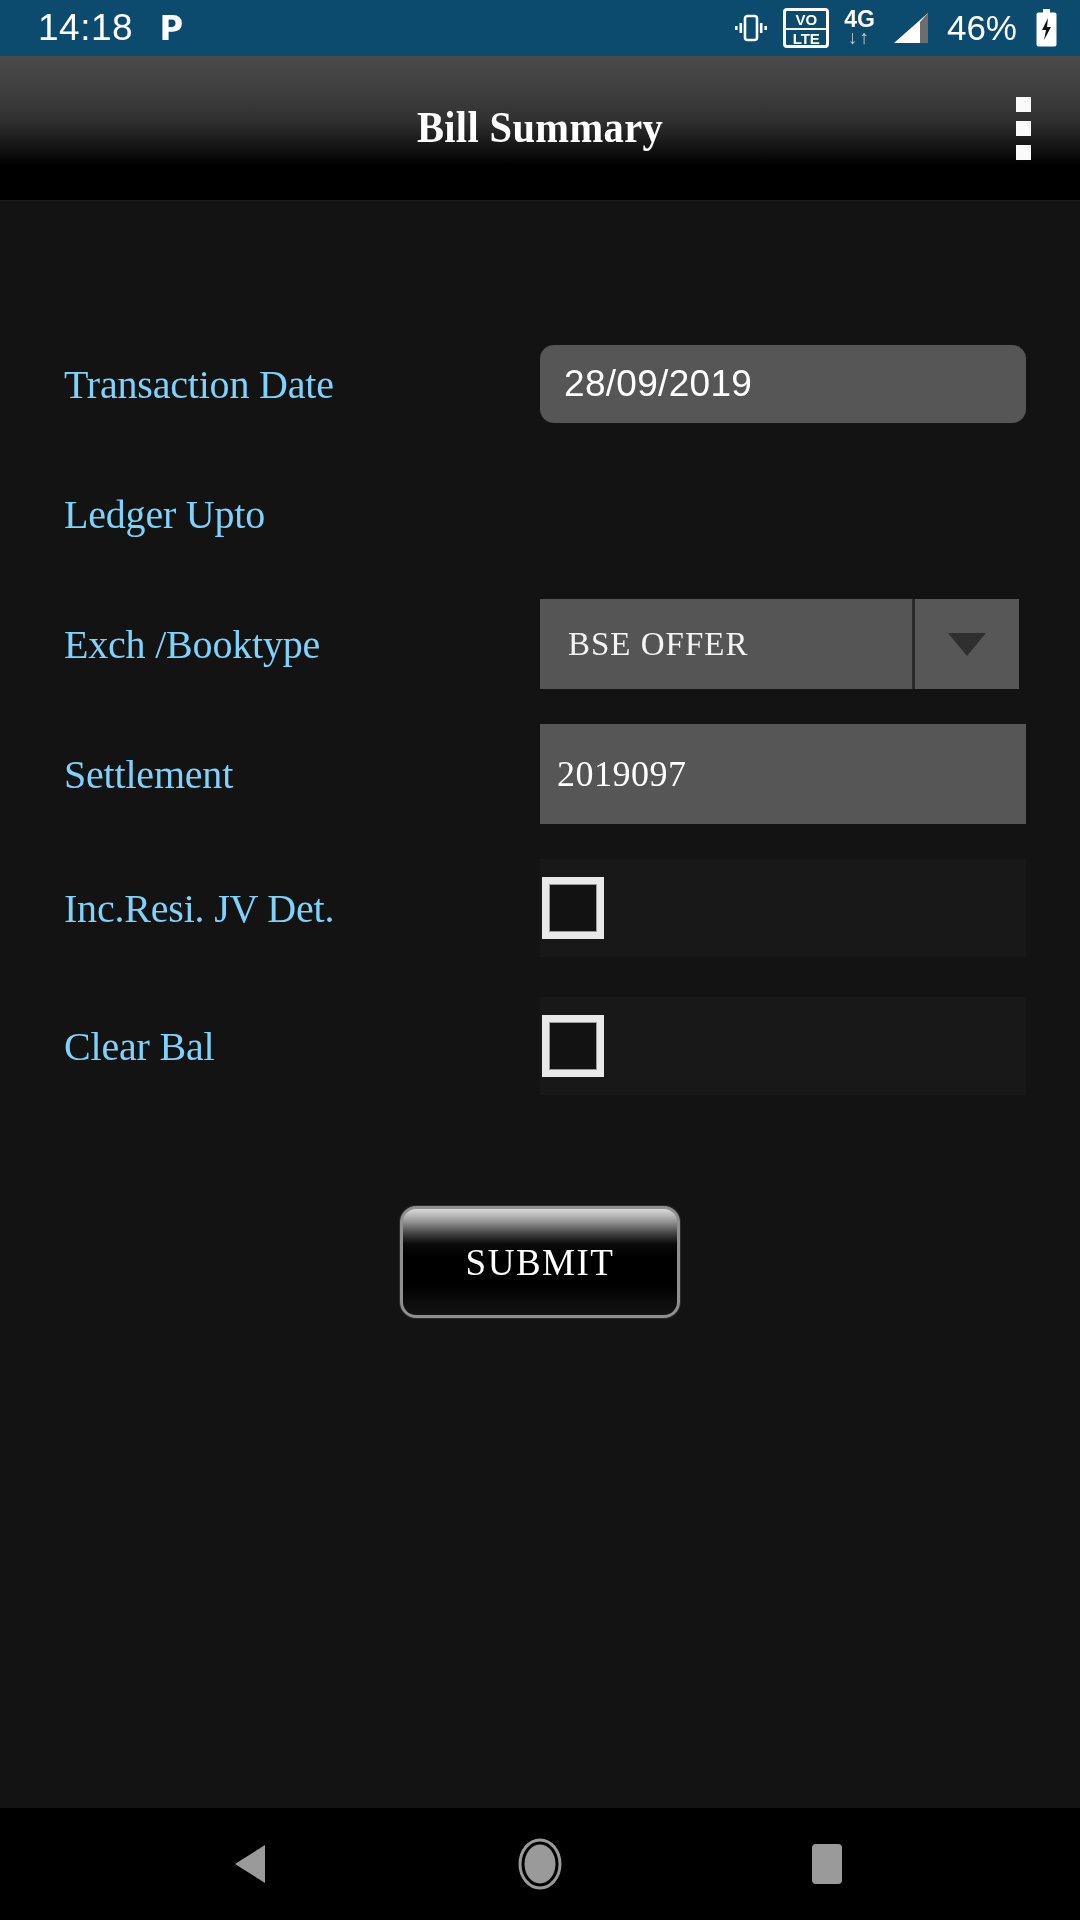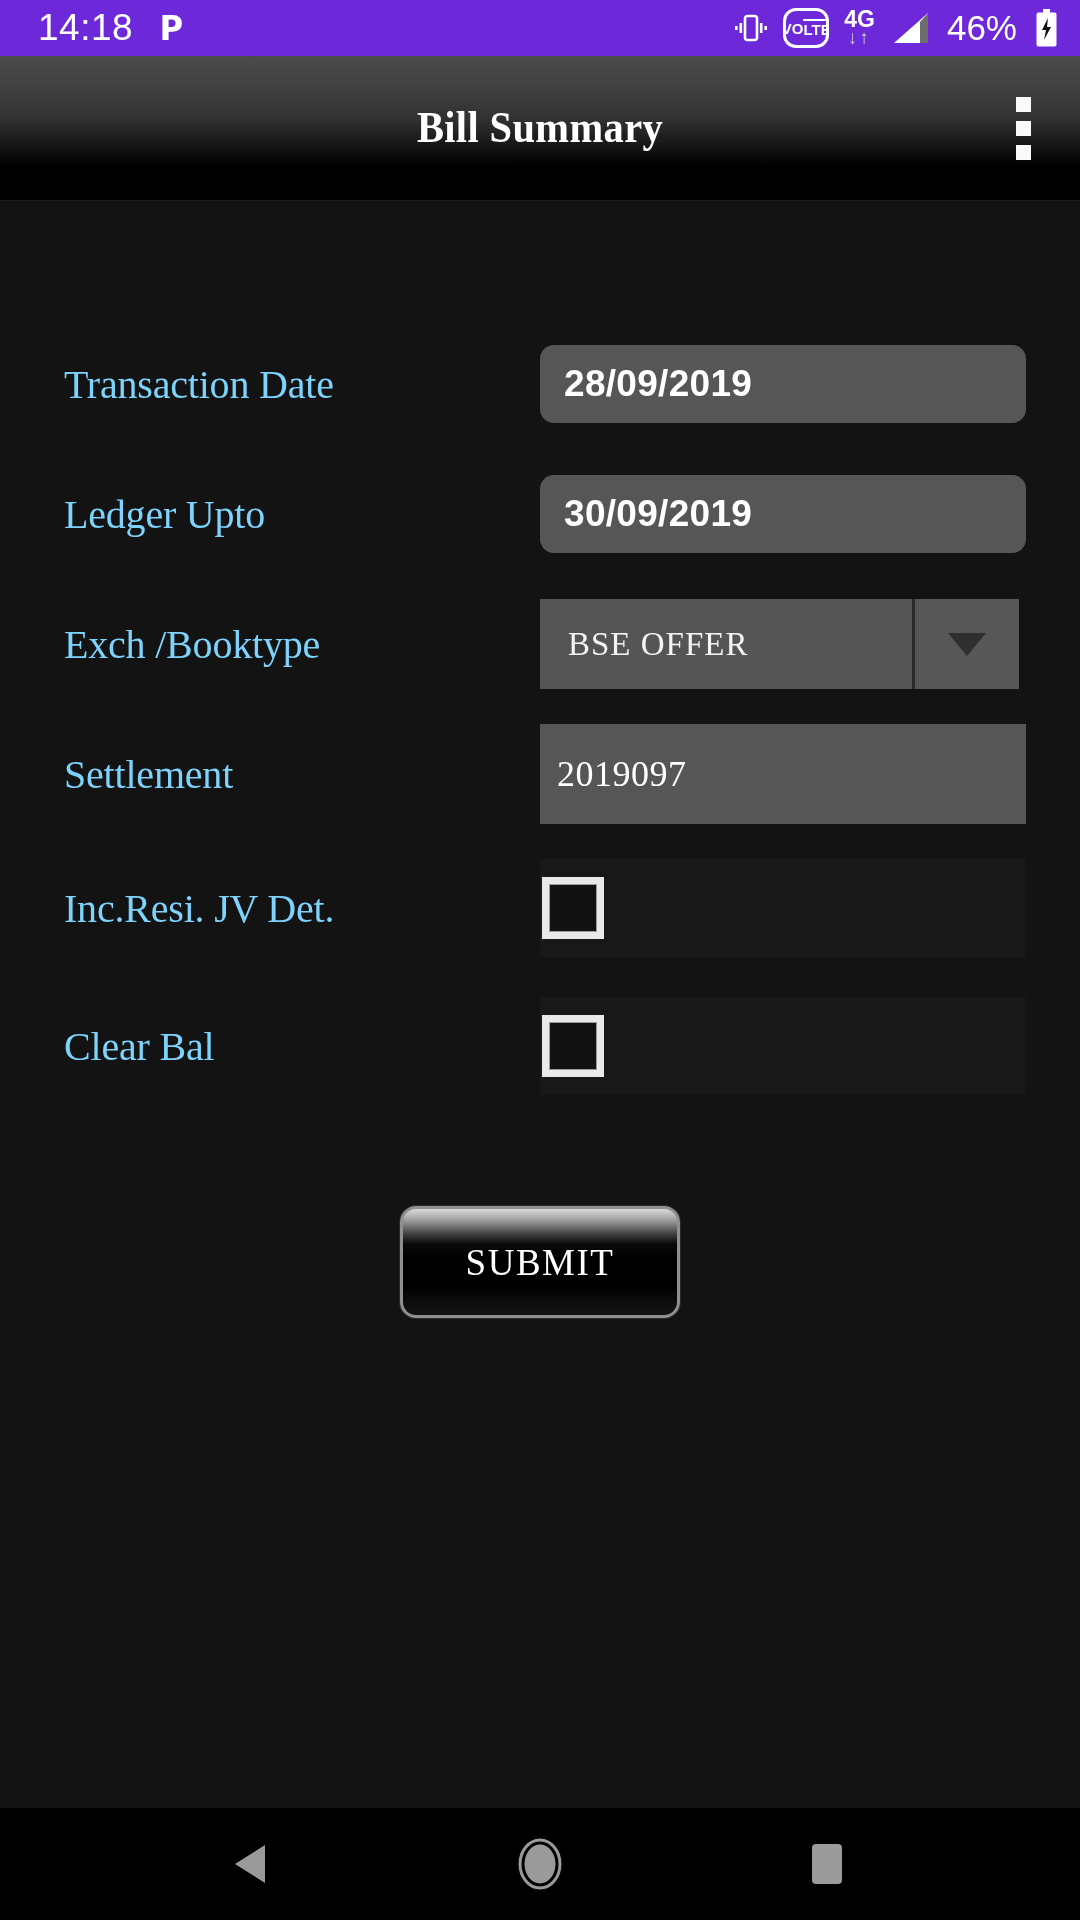--- a/index.html
+++ b/index.html
@@ -22,21 +22,21 @@
     height: 1920px;
     background: #131313;
     display: flex;
     flex-direction: column;
   }
 
   
   .status-bar {
     height: 56px;
     flex: 0 0 56px;
-    background: #6d28d9;
+    background: #0c4a6e;
     display: flex;
     align-items: center;
     padding: 0 22px 0 38px;
     color: #ffffff;
     font-family: "Liberation Sans", sans-serif;
   }
   .status-clock {
     font-size: 37px;
     letter-spacing: 0.5px;
     font-weight: 400;
@@ -56,24 +56,25 @@
   .status-spacer { flex: 1 1 auto; }
   .status-right-icons {
     display: flex;
     align-items: center;
     gap: 15px;
   }
 
   .ico-vibrate { width: 34px; height: 34px; display:block; }
   .ico-volte {
     border: 3px solid #fff;
-    border-radius: 13px;
+    border-radius: 4px;
     width: 46px;
     height: 40px;
     display: flex;
+    flex-direction: column;
     justify-content: center;
     align-items: center;
     font-family: "Liberation Sans", sans-serif;
     line-height: 1;
     overflow: hidden;
   }
   .ico-volte .vo { font-size: 15px; font-weight: 700; padding: 1px 0 1px; }
   .ico-volte .lte {
     font-size: 15px; font-weight: 700;
     border-top: 2px solid #fff;
@@ -181,21 +182,20 @@
     background: #565656;
     border-radius: 14px;
     display: flex;
     align-items: center;
     padding-left: 24px;
     color: #ffffff;
     font-size: 37px;
     font-family: "Liberation Sans", sans-serif;
     letter-spacing: 0.3px;
     cursor: pointer;
-    font-weight: bold;
   }
 
   
   .spinner {
     width: 479px;
     height: 90px;
     display: flex;
     align-items: stretch;
     cursor: pointer;
   }
@@ -383,23 +383,20 @@
 
       <div class="row">
         <div class="row-label">Transaction Date</div>
         <div class="row-field">
           <div class="input-rounded">28/09/2019</div>
         </div>
       </div>
 
       <div class="row">
         <div class="row-label">Ledger Upto</div>
-        <div class="row-field">
-          <div class="input-rounded">30/09/2019</div>
-        </div>
       </div>
 
       <div class="row">
         <div class="row-label">Exch /Booktype</div>
         <div class="row-field">
           <div class="spinner">
             <div class="spinner-value">BSE  OFFER</div>
             <div class="spinner-divider"></div>
             <div class="spinner-arrow">
               <svg viewBox="0 0 44 30" width="44" height="30">

